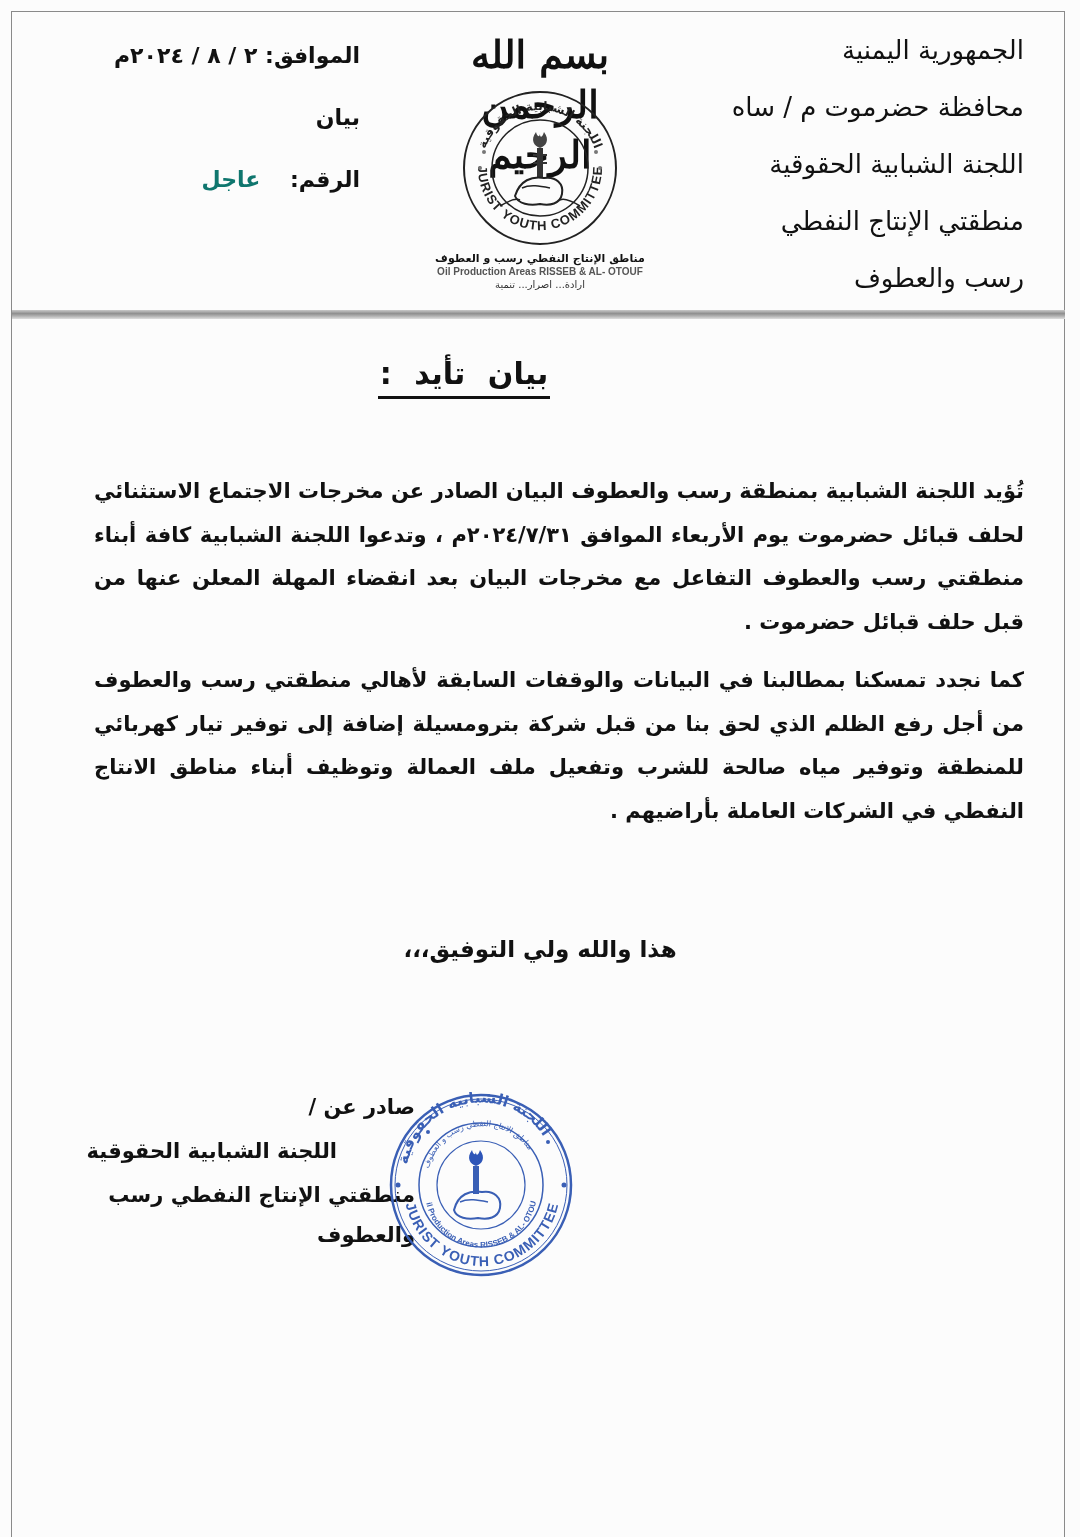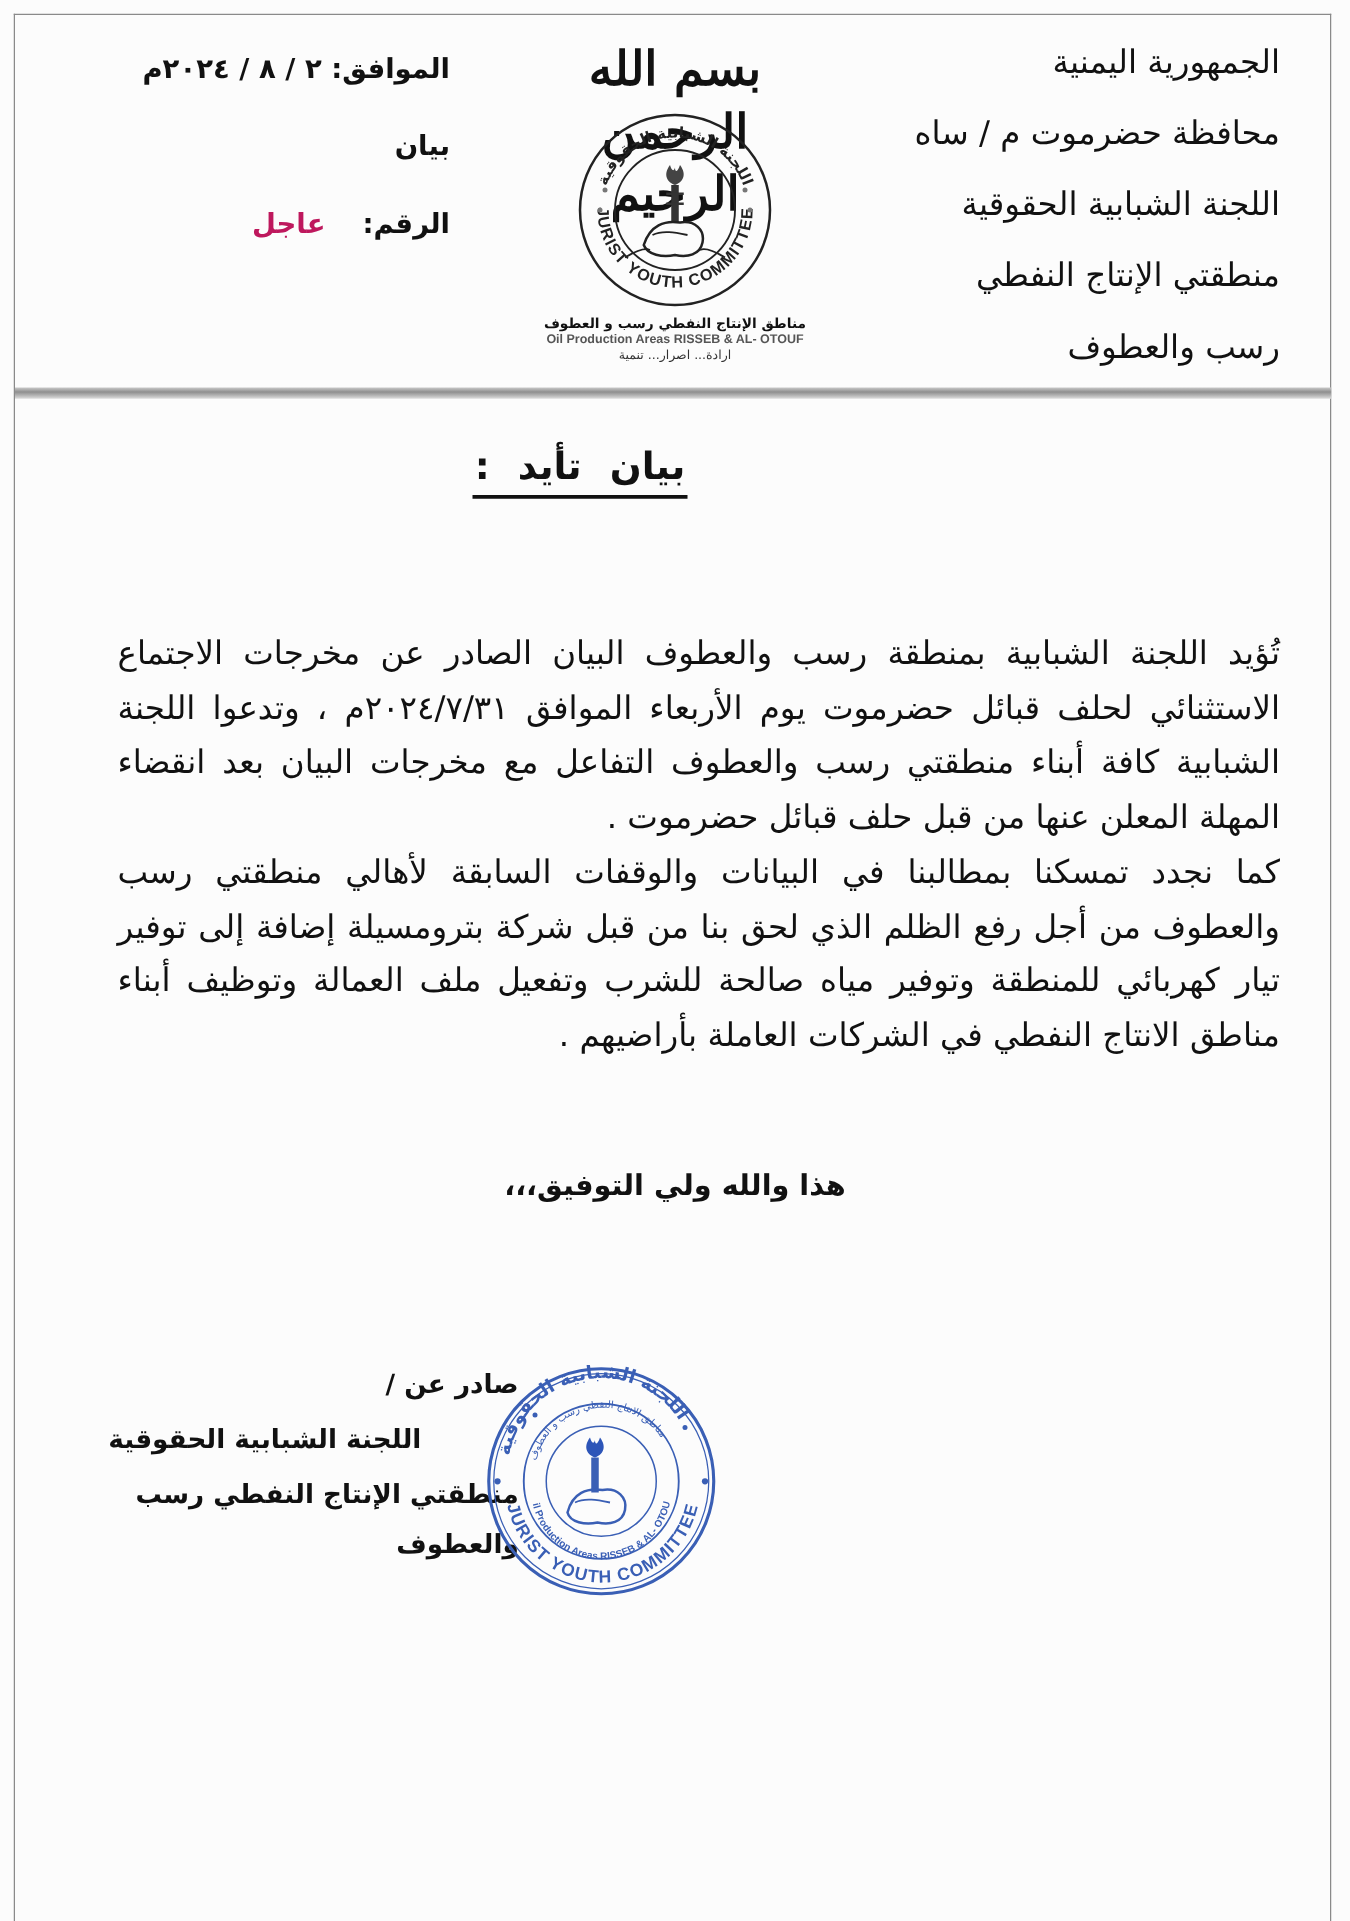--- a/index.html
+++ b/index.html
@@ -9,41 +9,41 @@
   }
   .page-border {
     position: absolute; left: 11px; top: 11px; width: 1054px; height: 1540px;
     border: 1px solid #8a8a8a; border-bottom: none; box-sizing: border-box;
   }
   .rtl { direction: rtl; unicode-bidi: embed; }
   .hdr-right { position: absolute; right: 56px; top: 30px; width: 320px; text-align: right; }
   .hdr-right div { font-size: 26px; font-weight: normal; height: 57px; line-height: 40px; white-space: nowrap; }
   .hdr-left { position: absolute; left: 60px; top: 36px; width: 300px; text-align: right; }
   .hdr-left .row { font-size: 22px; font-weight: bold; height: 62px; line-height: 40px; white-space: nowrap; }
-  .hdr-left .val-gray { color: #be185d; margin-right: 22px; }
+  .hdr-left .val-gray { color: #0f766e; margin-right: 22px; }
   .logo-wrap { position: absolute; left: 430px; top: 30px; width: 220px; height: 280px; text-align: center; }
   .basmala { font-family: "DejaVu Serif", serif; font-size: 38px; font-weight: bold; line-height: 50px; height: 56px; letter-spacing: -1px; }
   .logo-caption-ar { font-size: 11px; font-weight: bold; margin-top: 4px; line-height: 14px; }
   .logo-caption-en { font-size: 10px; color: #555; font-weight: bold; line-height: 12px; font-family: "Liberation Sans", sans-serif; }
   .logo-caption-motto { font-size: 10px; color: #333; line-height: 13px; }
   .divider {
     position: absolute; left: 12px; width: 1053px; top: 310px; height: 9px;
     background: linear-gradient(#c9c9c9, #8f8f8f 40%, #b4b4b4 70%, #dedede);
   }
   .title-wrap { position: absolute; left: 0; width: 928px; top: 354px; text-align: center; }
   .title {
     display: inline-block; font-size: 30px; font-weight: bold; line-height: 40px;
     border-bottom: 3px solid #111; padding: 0 2px 2px 2px; word-spacing: 12px;
   }
   .para {
     position: absolute; right: 56px; width: 930px; text-align: justify; text-align-last: right;
-    font-size: 26px; font-weight: normal; line-height: 43.5px; margin-top: 32px;
+    font-size: 21px; font-weight: bold; line-height: 43.5px;
   }
   .p1 { top: 470px; }
-  .p2 { top: 645px; }
+  .p2 { top: 659px; }
   .closing { position: absolute; left: 0; width: 1080px; top: 936px; text-align: center; font-size: 23px; font-weight: bold; }
   .sig { position: absolute; left: 70px; top: 1087px; width: 345px; text-align: right; }
   .sig .l1 { font-size: 21px; font-weight: bold; line-height: 40px; }
   .sig .l2 { font-size: 21px; font-weight: bold; line-height: 40px; margin-right: 78px; margin-top: 4px;}
   .sig .l3 { font-size: 21px; font-weight: bold; line-height: 40px; margin-top: 4px; }
   .stamp { position: absolute; left: 388px; top: 1092px; width: 186px; height: 186px; }
 </style>
 </head>
 <body>
 

